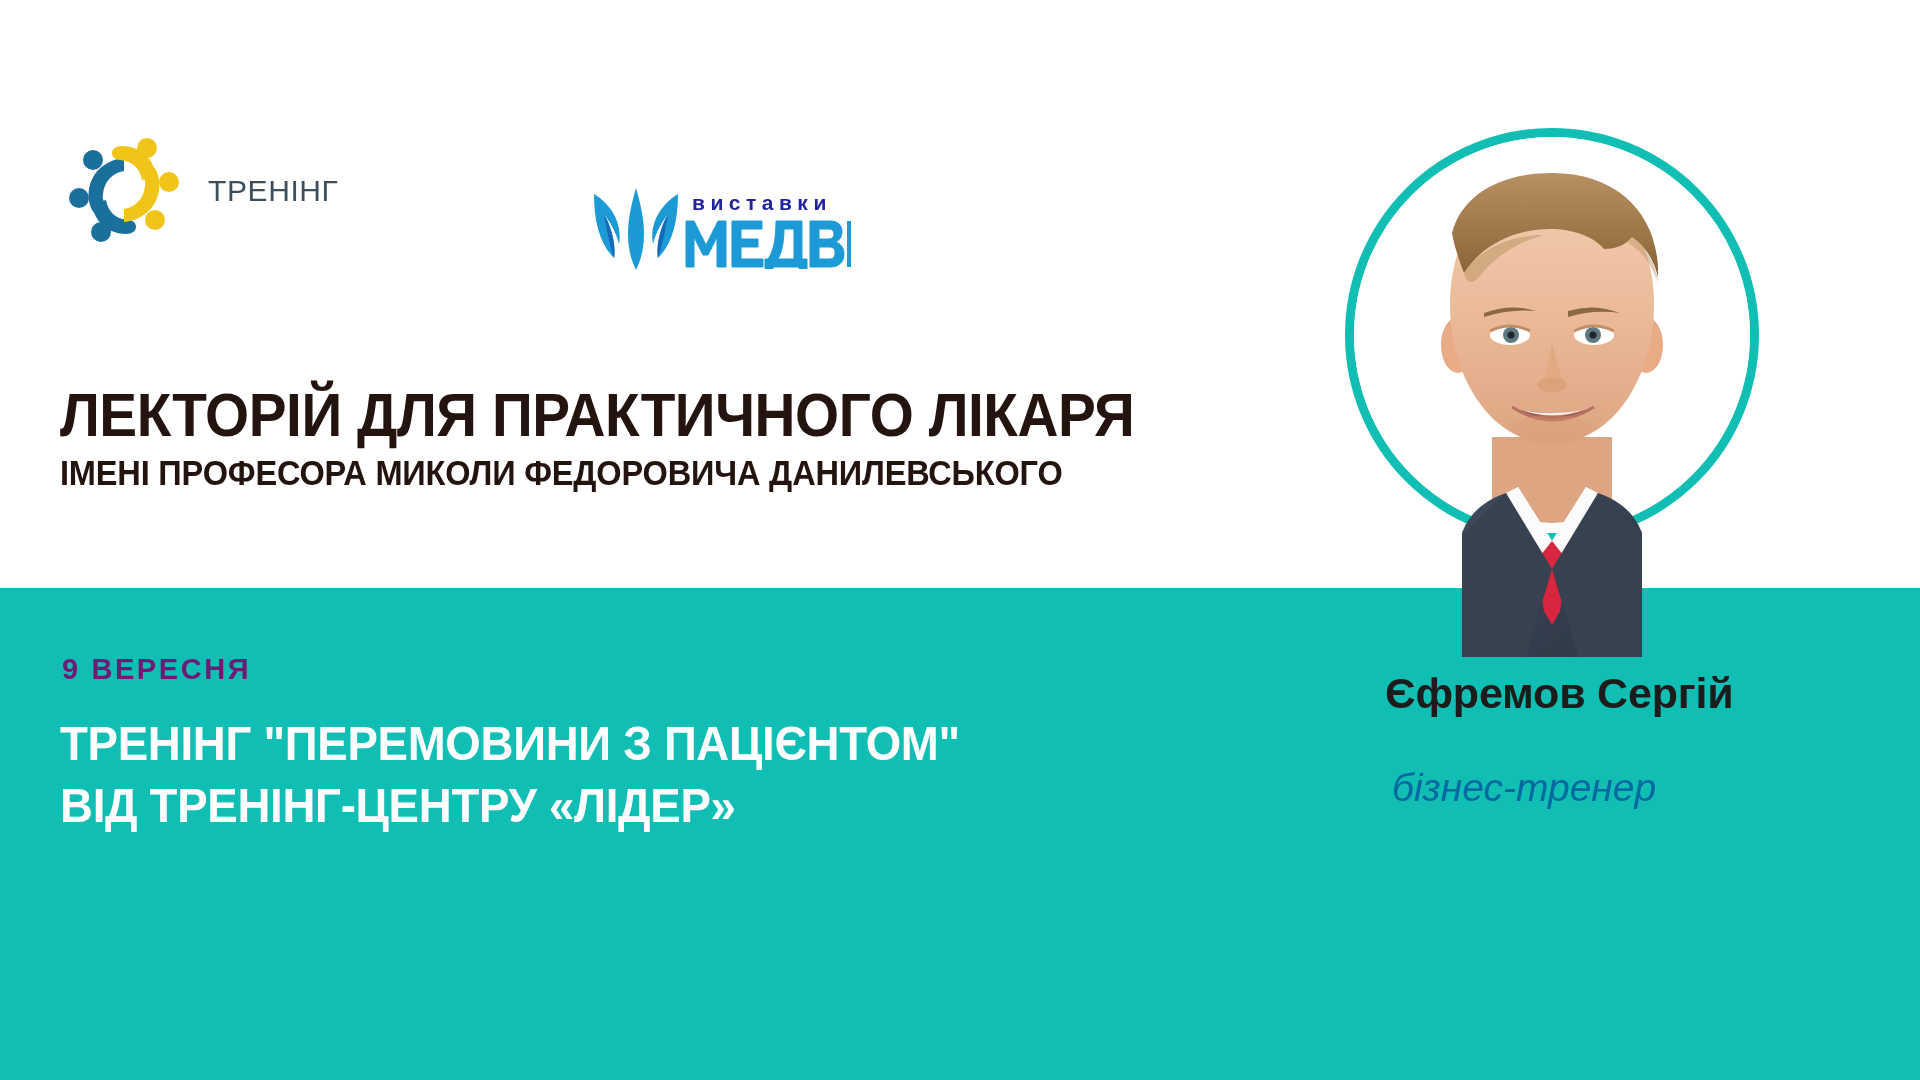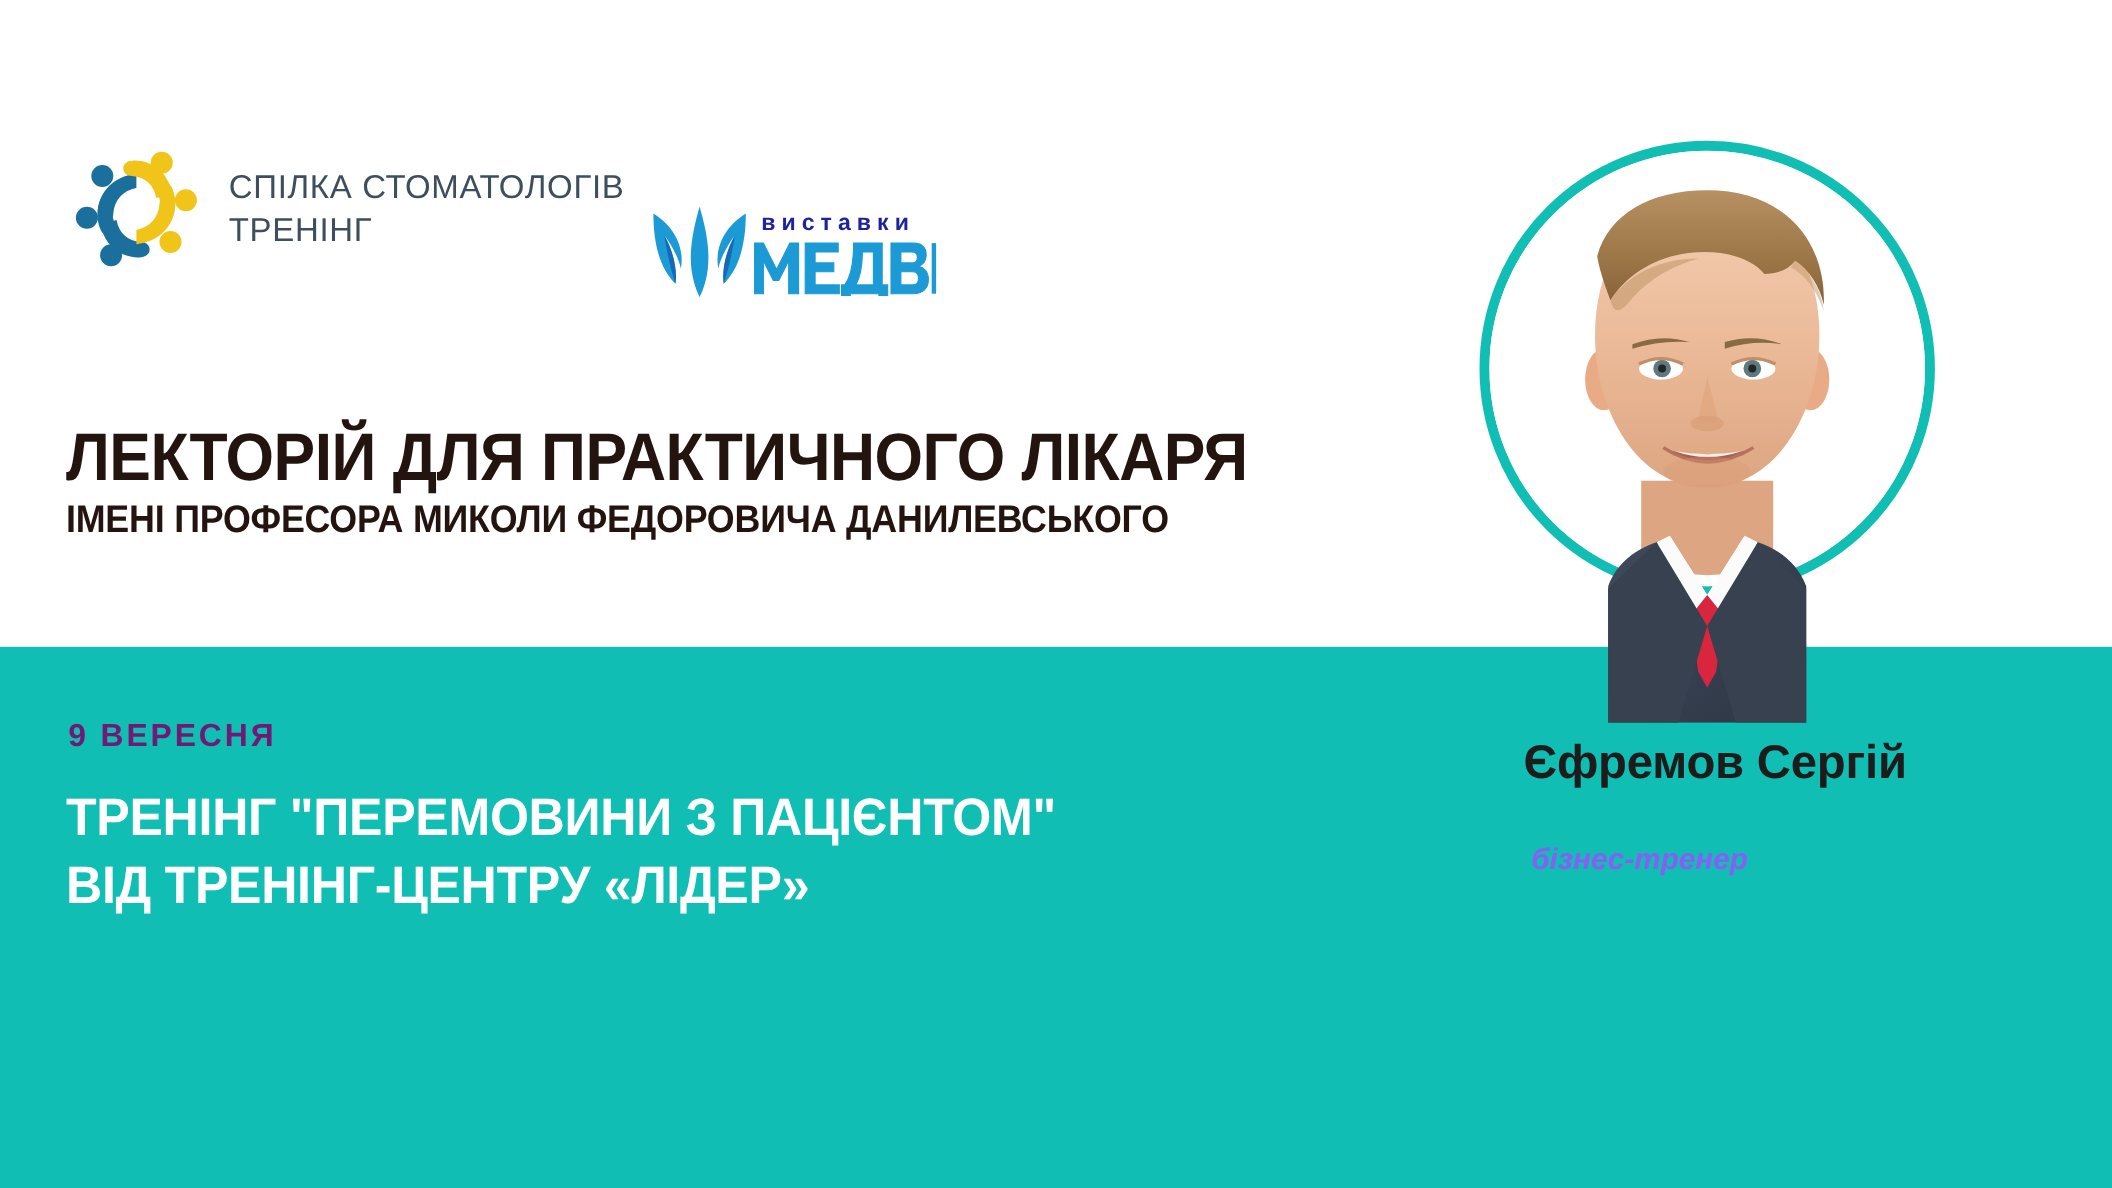--- a/index.html
+++ b/index.html
@@ -143,24 +143,24 @@
     font-weight:700;
     color:#1c1c1c;
     line-height:1;
     letter-spacing:-0.2px;
     white-space:nowrap;
     z-index:6;
   }
   .speaker-role{
     position:absolute;
     left:1392px;top:768px;
-    font-size:27px;
+    font-size:39px;
     font-style:italic;
-    font-weight:700;
-    color:#8b5cf6;
+    font-weight:400;
+    color:#0369a1;
     line-height:1;
     white-space:nowrap;
     z-index:6;
   }
 </style>
 </head>
 <body>
 
 <div id="banner">
 
@@ -182,21 +182,20 @@
           <circle cx="31" cy="32" r="10" fill="#1b6f9c"></circle>
           <circle cx="17" cy="70" r="10" fill="#1b6f9c"></circle>
           <circle cx="39" cy="104" r="10" fill="#1b6f9c"></circle>
           <circle cx="93" cy="92" r="10" fill="#f0c419"></circle>
           <circle cx="107" cy="54" r="10" fill="#f0c419"></circle>
           <circle cx="85" cy="20" r="10" fill="#f0c419"></circle>
         </g>
       </svg>
     </div>
     <div class="nssu-text">
-      <span>СПІЛКА СТОМАТОЛОГІВ</span>
       <span>ТРЕНІНГ</span>
     </div>
   </div>
 
   <div class="medvin-block">
     <div class="medvin-trident">
       <svg width="92" height="82" viewBox="0 0 92 82" xmlns="http://www.w3.org/2000/svg">
         <g fill="#1c9ad6">
 
           <path d="M4 6 C4 34 10 56 24 70 C26 58 22 40 14 26 C20 34 26 44 29 56 C32 40 26 20 4 6 Z"></path>

